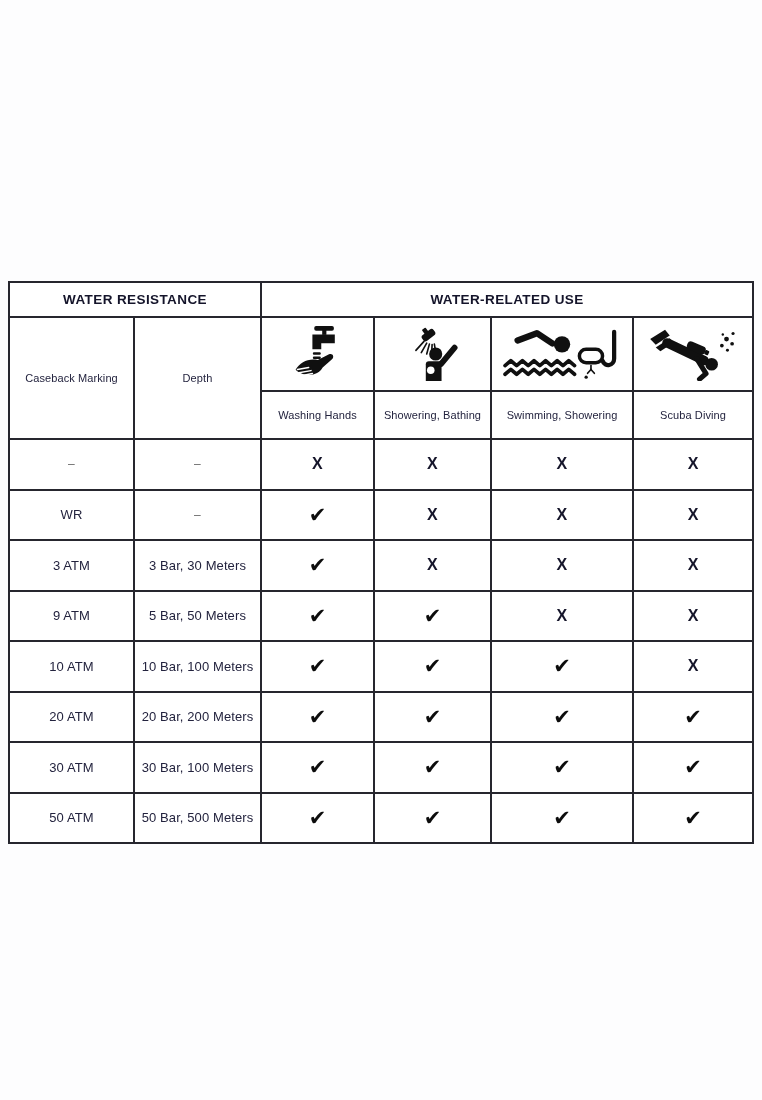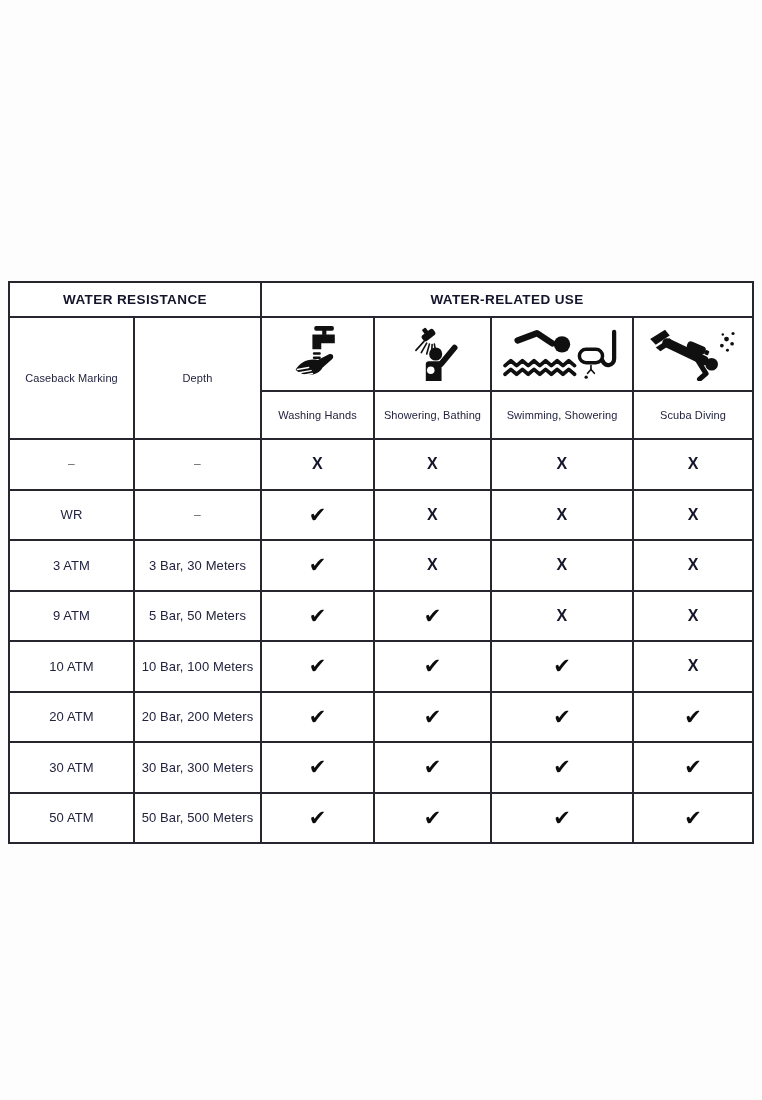--- a/index.html
+++ b/index.html
@@ -210,21 +210,21 @@
         <tr>
           <td>20 ATM</td>
           <td>20 Bar, 200 Meters</td>
           <td class="check">✔</td>
           <td class="check">✔</td>
           <td class="check">✔</td>
           <td class="check">✔</td>
         </tr>
         <tr>
           <td>30 ATM</td>
-          <td>30 Bar, 300 Meters</td>
+          <td>30 Bar, 100 Meters</td>
           <td class="check">✔</td>
           <td class="check">✔</td>
           <td class="check">✔</td>
           <td class="check">✔</td>
         </tr>
         <tr>
           <td>50 ATM</td>
           <td>50 Bar, 500 Meters</td>
           <td class="check">✔</td>
           <td class="check">✔</td>

